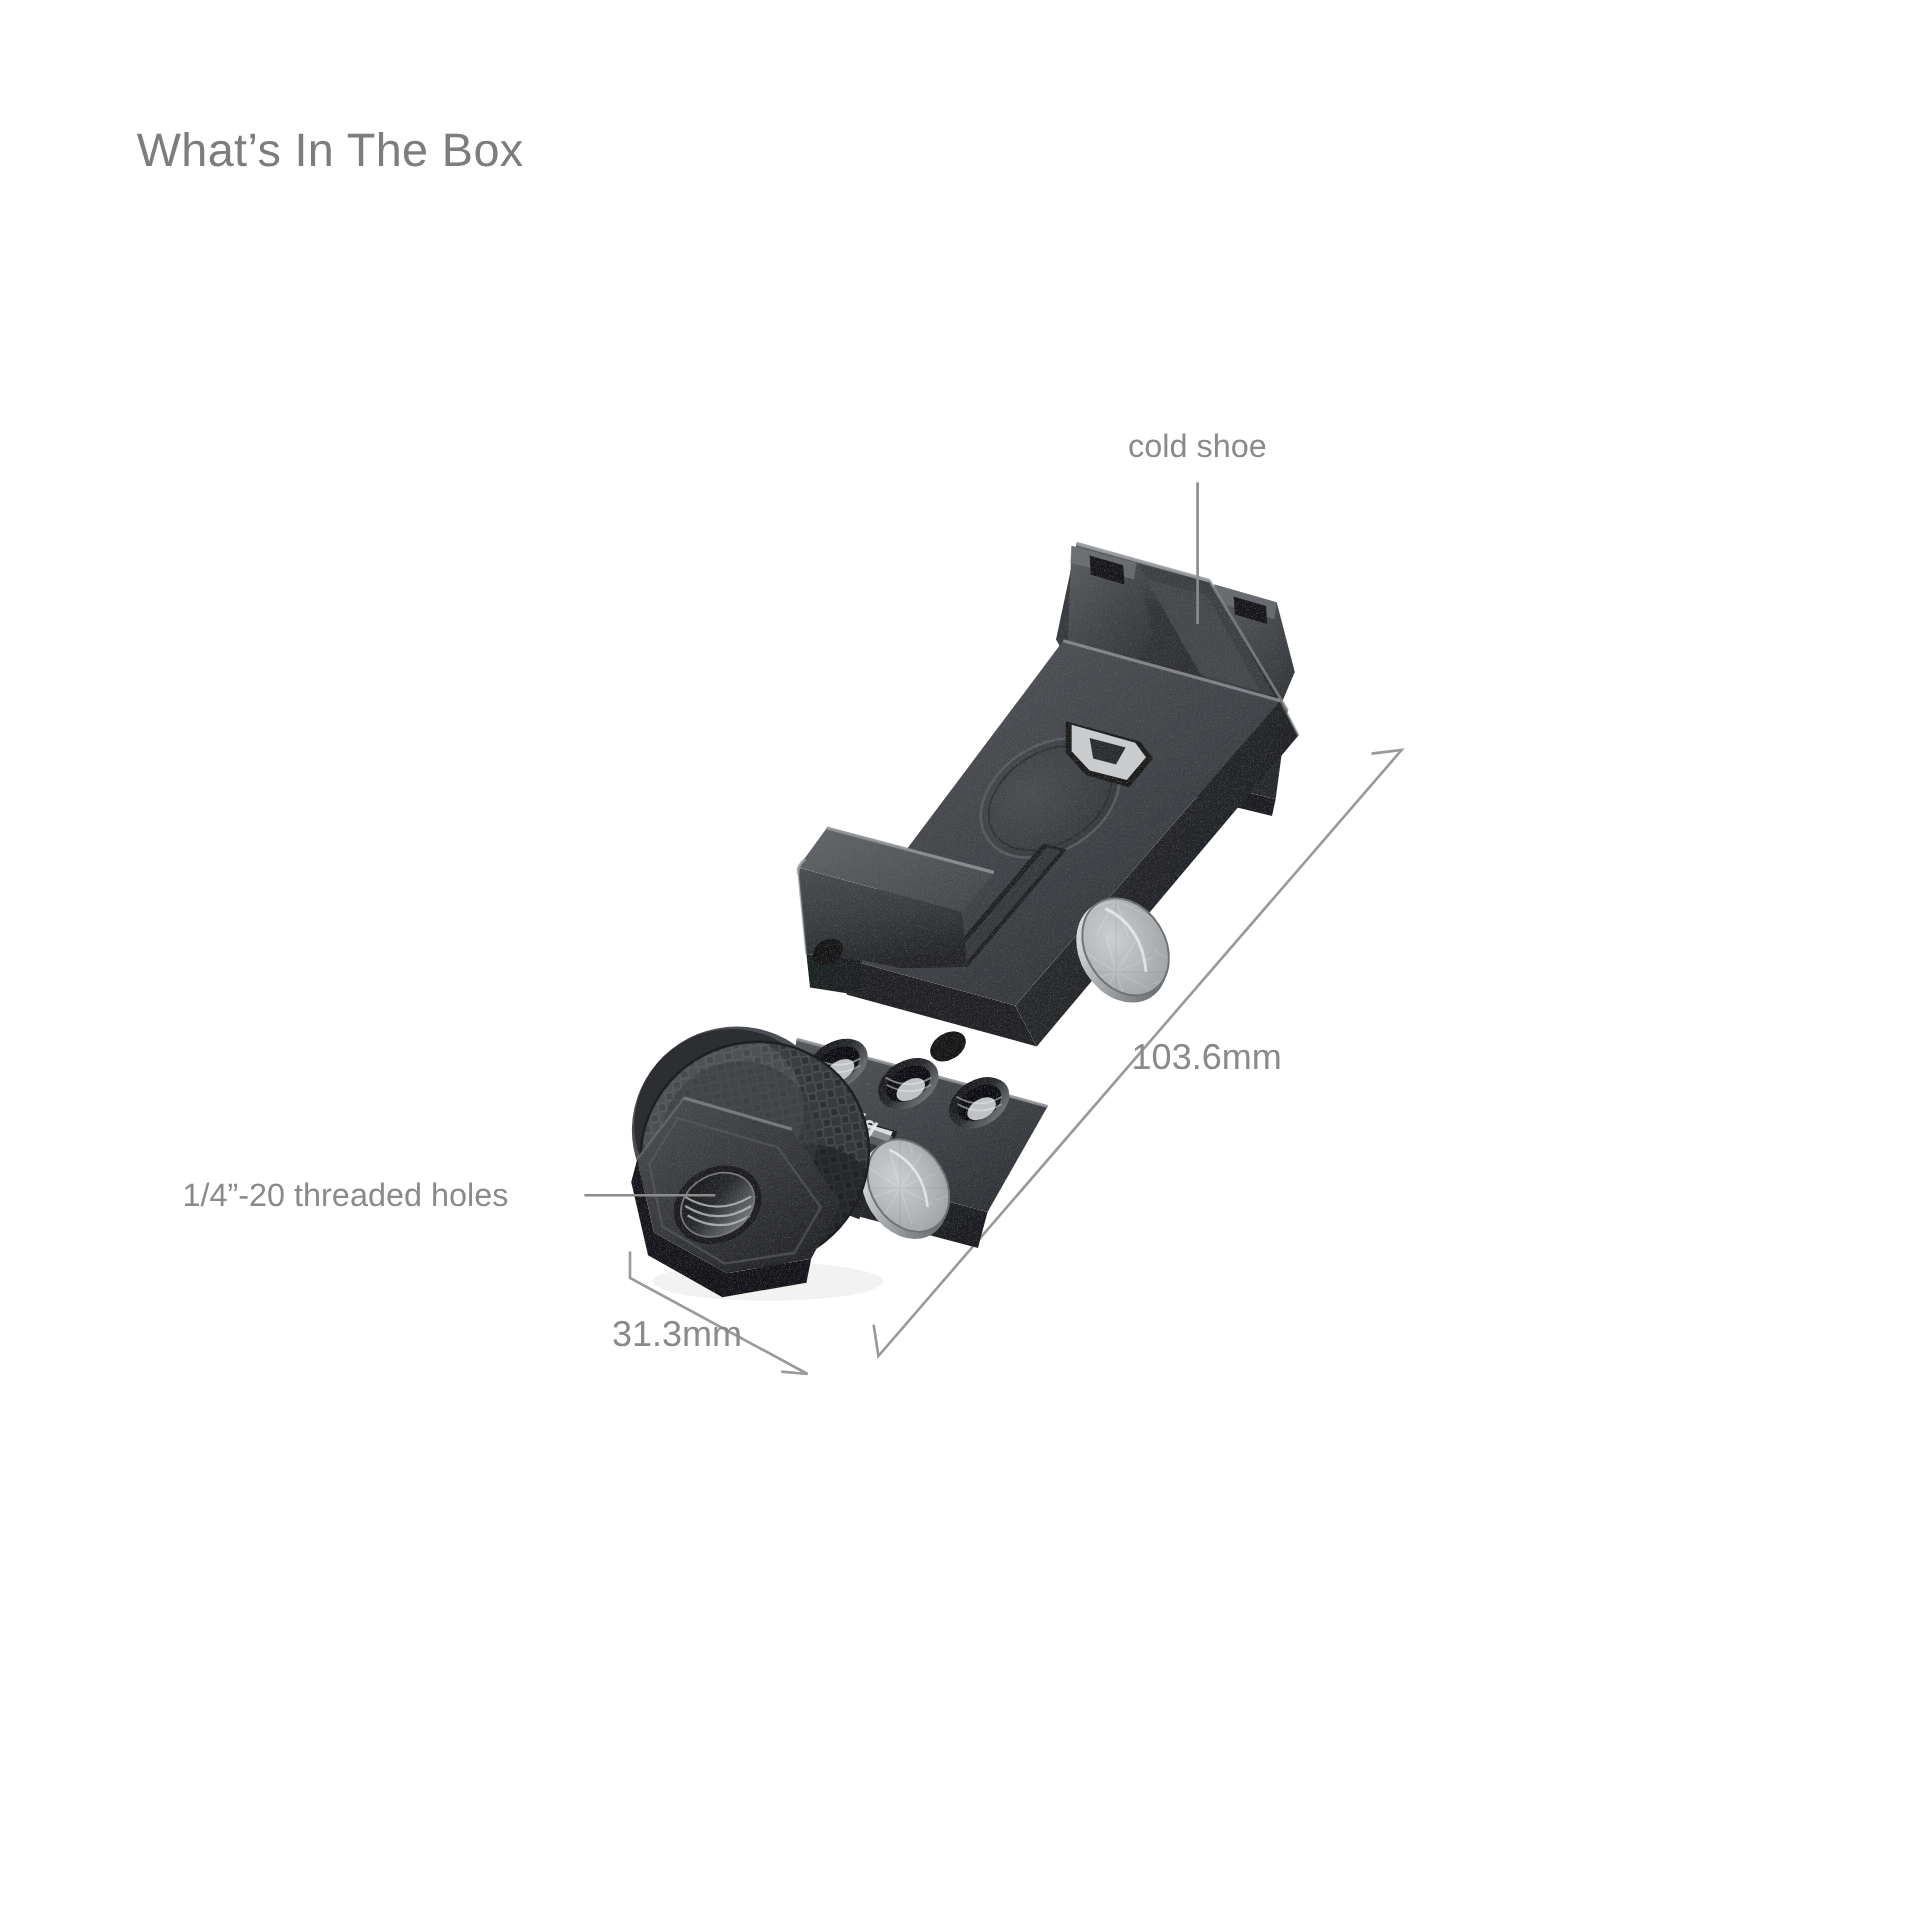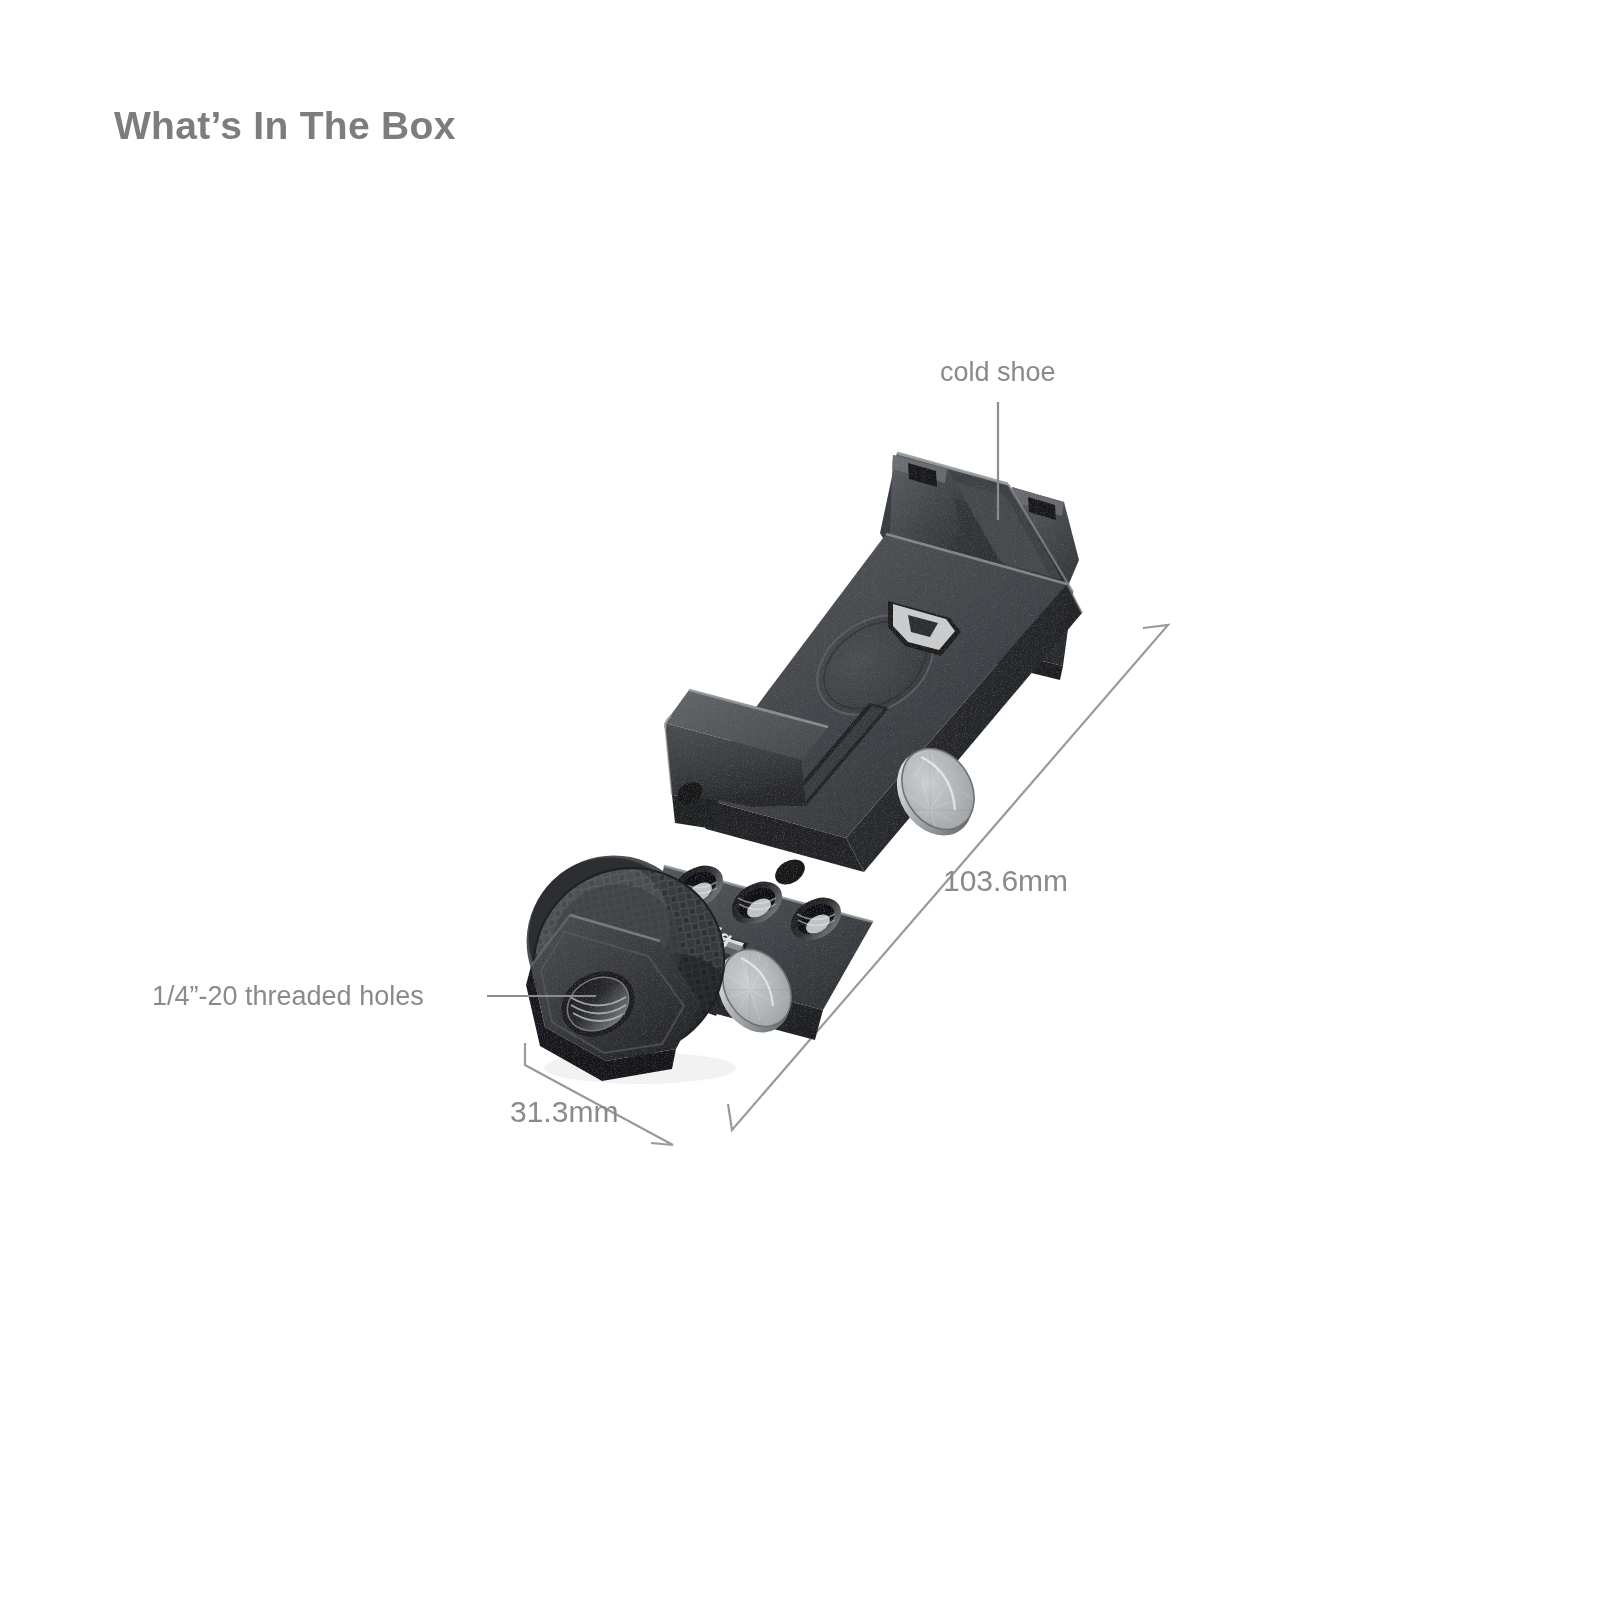--- a/index.html
+++ b/index.html
@@ -13,21 +13,21 @@
     position: relative;
     overflow: hidden;
     font-family: "Liberation Sans", sans-serif;
     -webkit-font-smoothing: antialiased;
   }
   #page-title {
     position: absolute;
     left: 114px;
     top: 104px;
     font-size: 39px;
-    font-weight: 700;
+    font-weight: 400;
     letter-spacing: 0.3px;
     color: #7d7d7d;
     white-space: nowrap;
   }
   #figure-stage {
     position: absolute;
     left: 0;
     top: 0;
     width: 1600px;
     height: 1600px;

